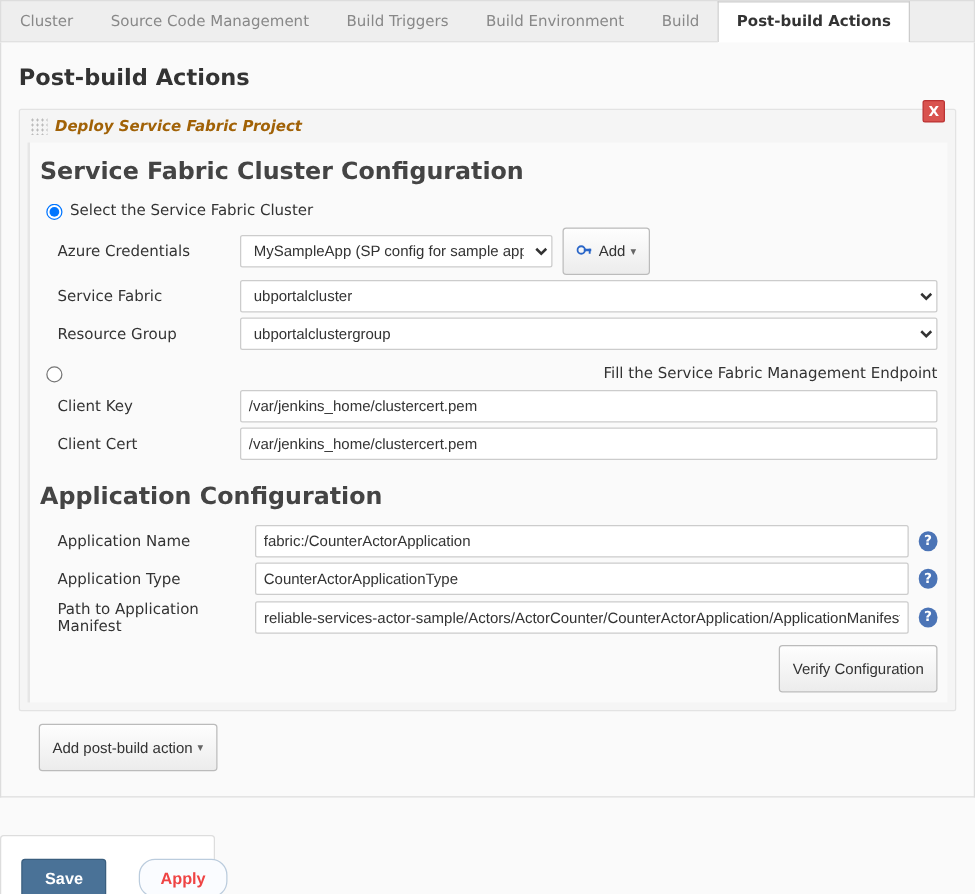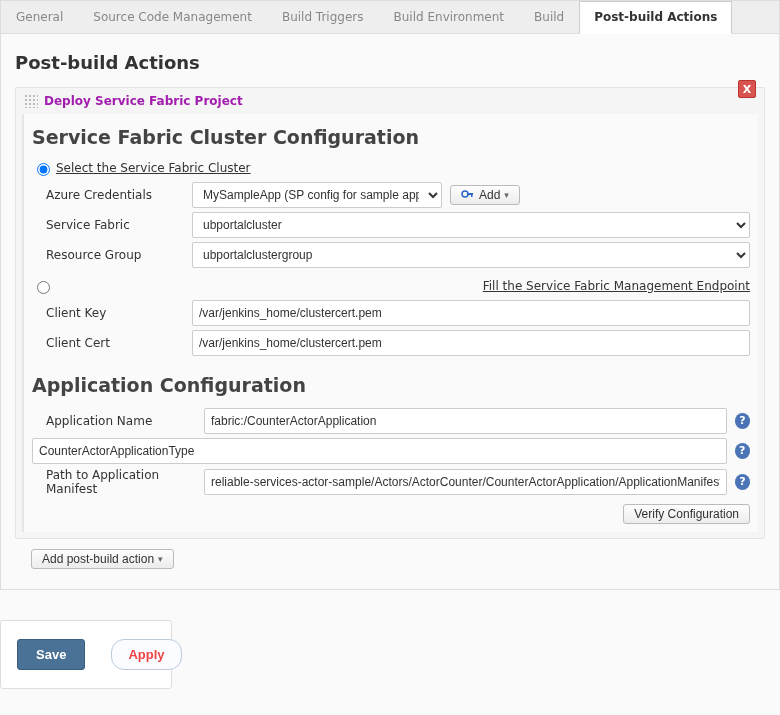--- a/index.html
+++ b/index.html
@@ -61,22 +61,23 @@
   .drag-dots {
     width: 14px;
     height: 14px;
     background-image:
       radial-gradient(#bbb 1px, transparent 1px);
     background-size: 4px 4px;
     margin-right: 6px;
   }
   .step-title {
     font-weight: bold;
-    color: #a21caf;
-    font-size: 12px;
+    color: #a16207;
+    font-size: 12px;
+    font-style: italic;
   }
   .close-x {
     position: absolute;
     right: 8px;
     top: -8px;
     width: 18px;
     height: 18px;
     background: #d9534f;
     color: #fff;
     font-weight: bold;
@@ -98,21 +99,20 @@
     font-weight: bold;
     color: #444;
     margin: 8px 0 12px 0;
   }
   .radio-row {
     display: flex;
     align-items: center;
     margin: 6px 0;
     font-size: 12px;
     color: #333;
-    text-decoration: underline;
   }
   .radio-row input[type=radio] {
     margin-right: 6px;
   }
   .form-row {
     display: flex;
     align-items: center;
     margin: 4px 0;
   }
   .form-row .label {
@@ -142,21 +142,21 @@
   .btn {
     display: inline-flex;
     align-items: center;
     padding: 4px 10px;
     border: 1px solid #bbb;
     border-radius: 3px;
     background: linear-gradient(#fefefe, #ececec);
     color: #333;
     font-size: 12px;
     cursor: pointer;
-    height: 20px;
+    height: 38px;
   }
   .btn .key-icon {
     margin-right: 4px;
   }
   .btn .caret {
     margin-left: 4px;
     color: #666;
     font-size: 9px;
   }
   .help-icon {
@@ -211,21 +211,21 @@
     cursor: pointer;
     font-size: 13px;
     margin-left: 16px;
   }
   .app-config .form-row .label { width: 172px; }
 </style>
 </head>
 <body>
 
 <div class="tabs">
-  <div class="tab">General</div>
+  <div class="tab">Cluster</div>
   <div class="tab">Source Code Management</div>
   <div class="tab">Build Triggers</div>
   <div class="tab">Build Environment</div>
   <div class="tab">Build</div>
   <div class="tab active">Post-build Actions</div>
 </div>
 
 <div class="page">
   <h1 class="page-title">Post-build Actions</h1>
 
@@ -308,20 +308,21 @@
       <div class="app-config">
         <div class="form-row">
           <div class="label">Application Name</div>
           <div class="control">
             <input class="field" type="text" value="fabric:/CounterActorApplication" style="">
             <div class="help-icon">?</div>
           </div>
         </div>
 
         <div class="form-row">
+          <div class="label">Application Type</div>
           <div class="control">
             <input class="field" type="text" value="CounterActorApplicationType" style="">
             <div class="help-icon">?</div>
           </div>
         </div>
 
         <div class="form-row">
           <div class="label">Path to Application Manifest</div>
           <div class="control">
             <input class="field" type="text" value="reliable-services-actor-sample/Actors/ActorCounter/CounterActorApplication/ApplicationManifest" style="">

